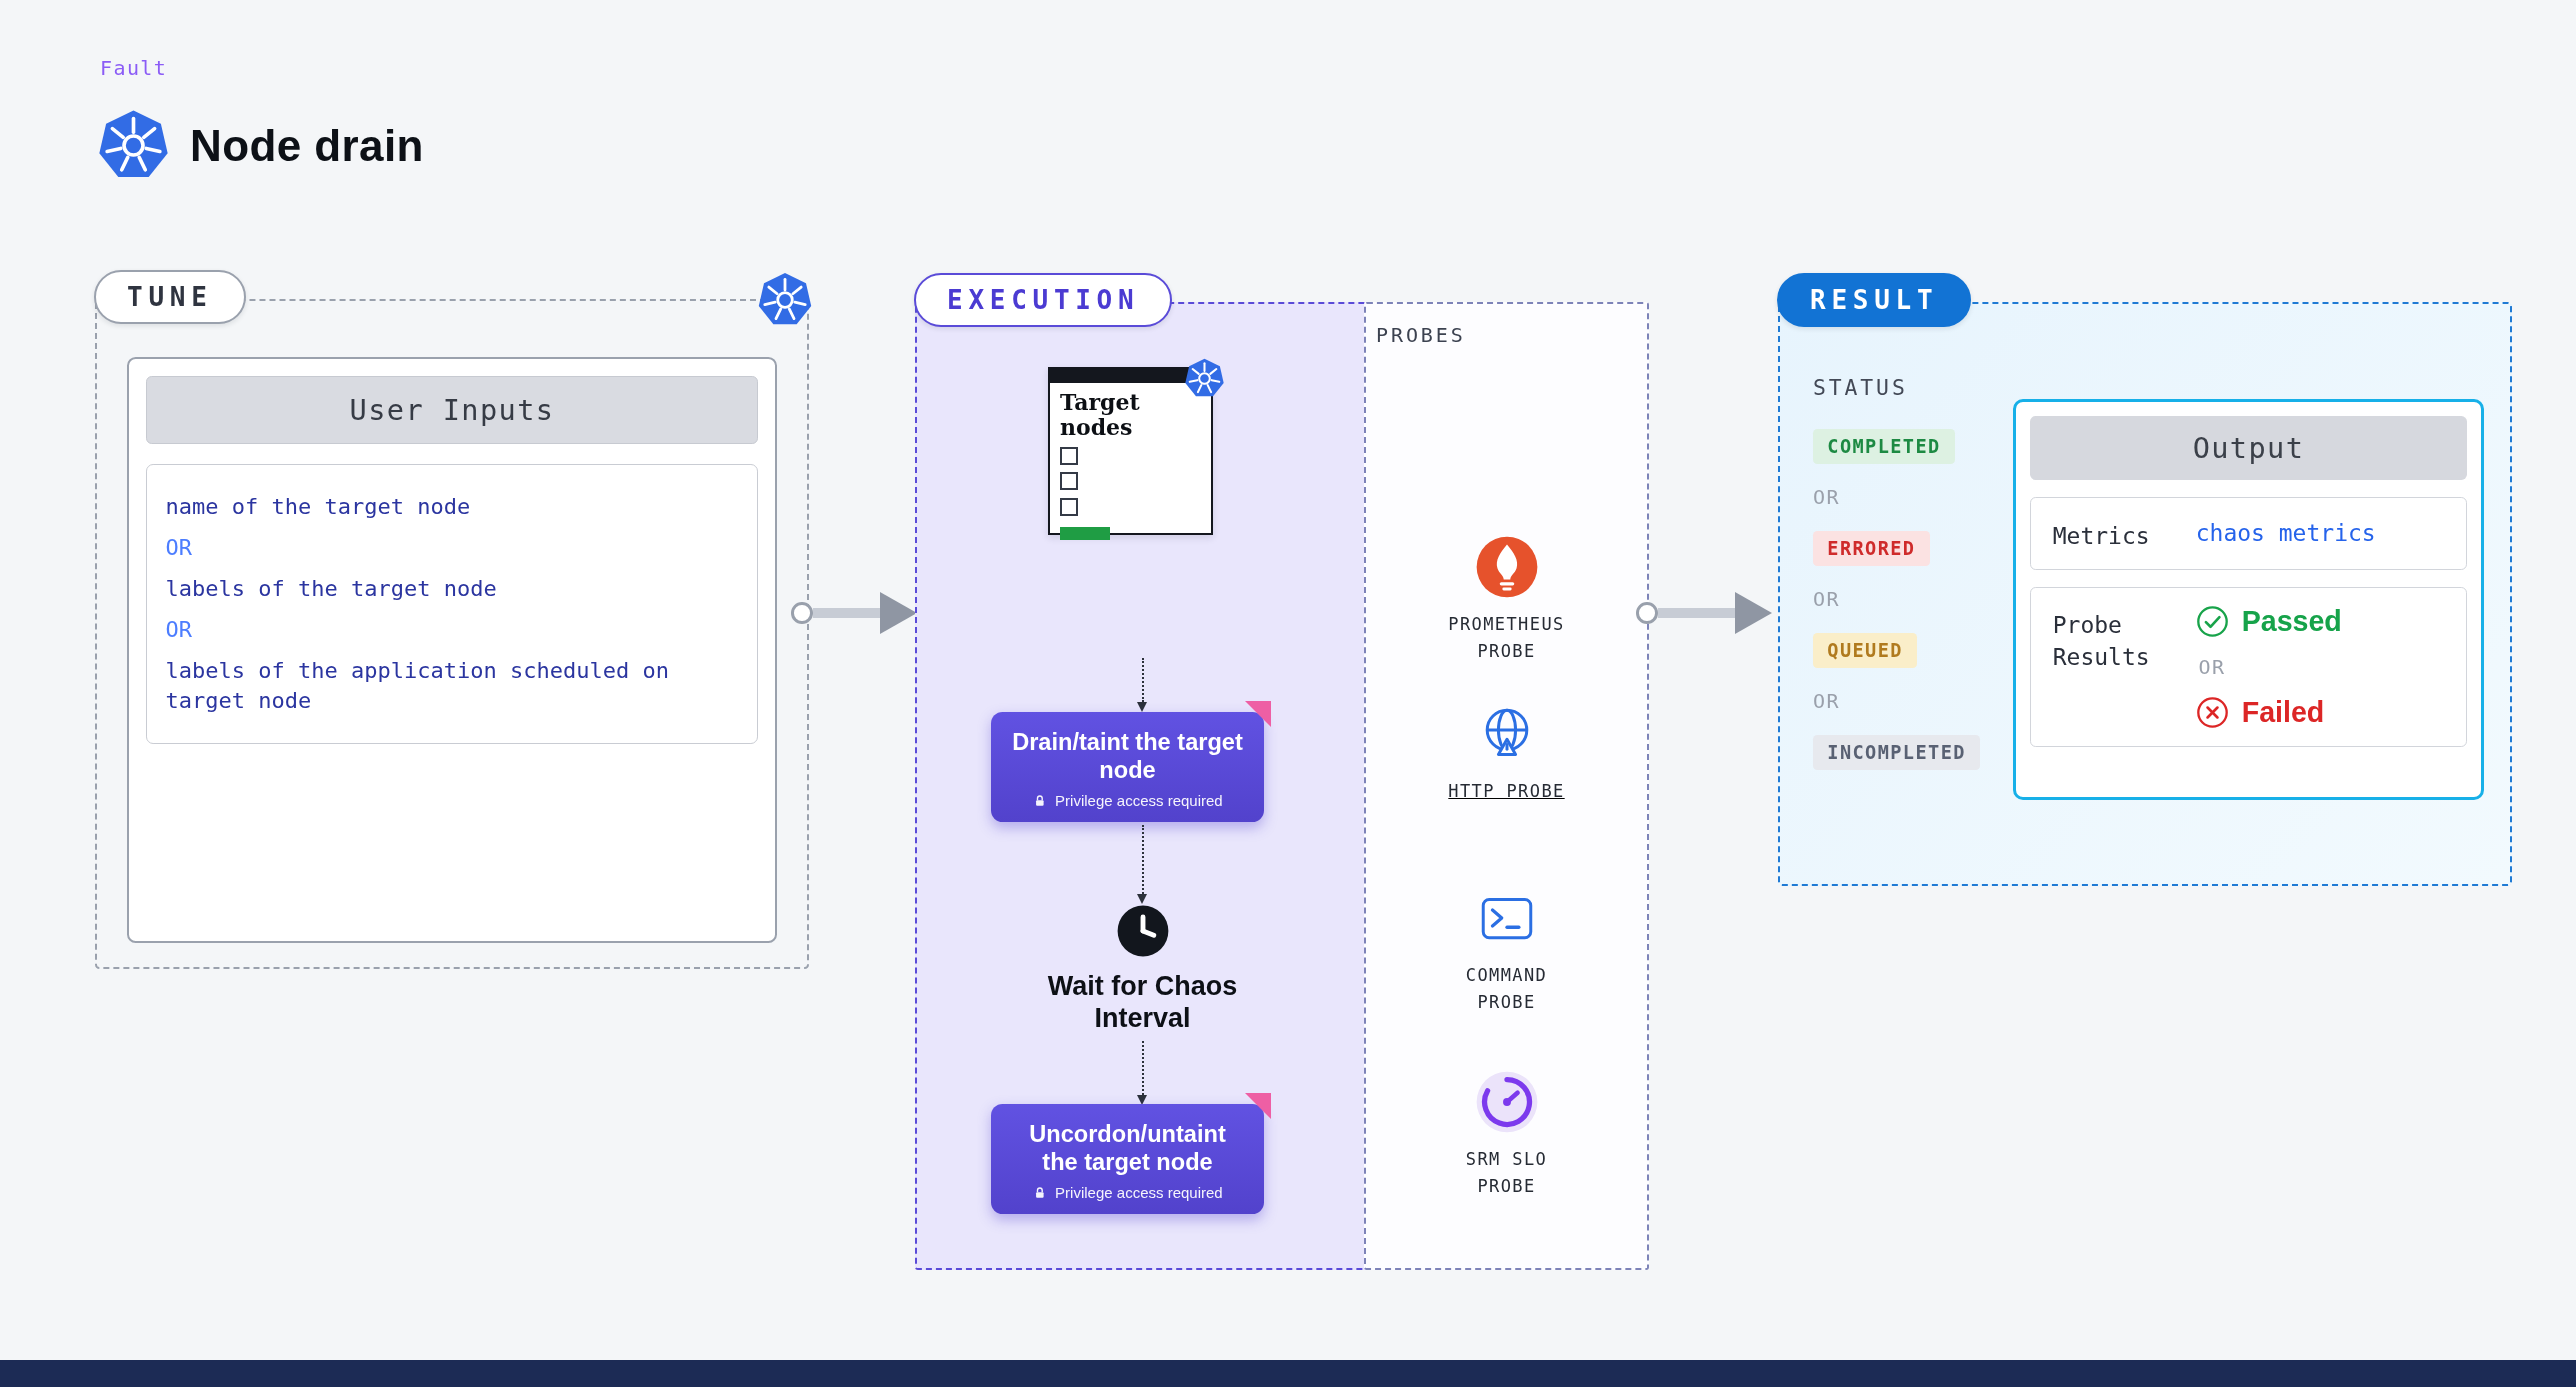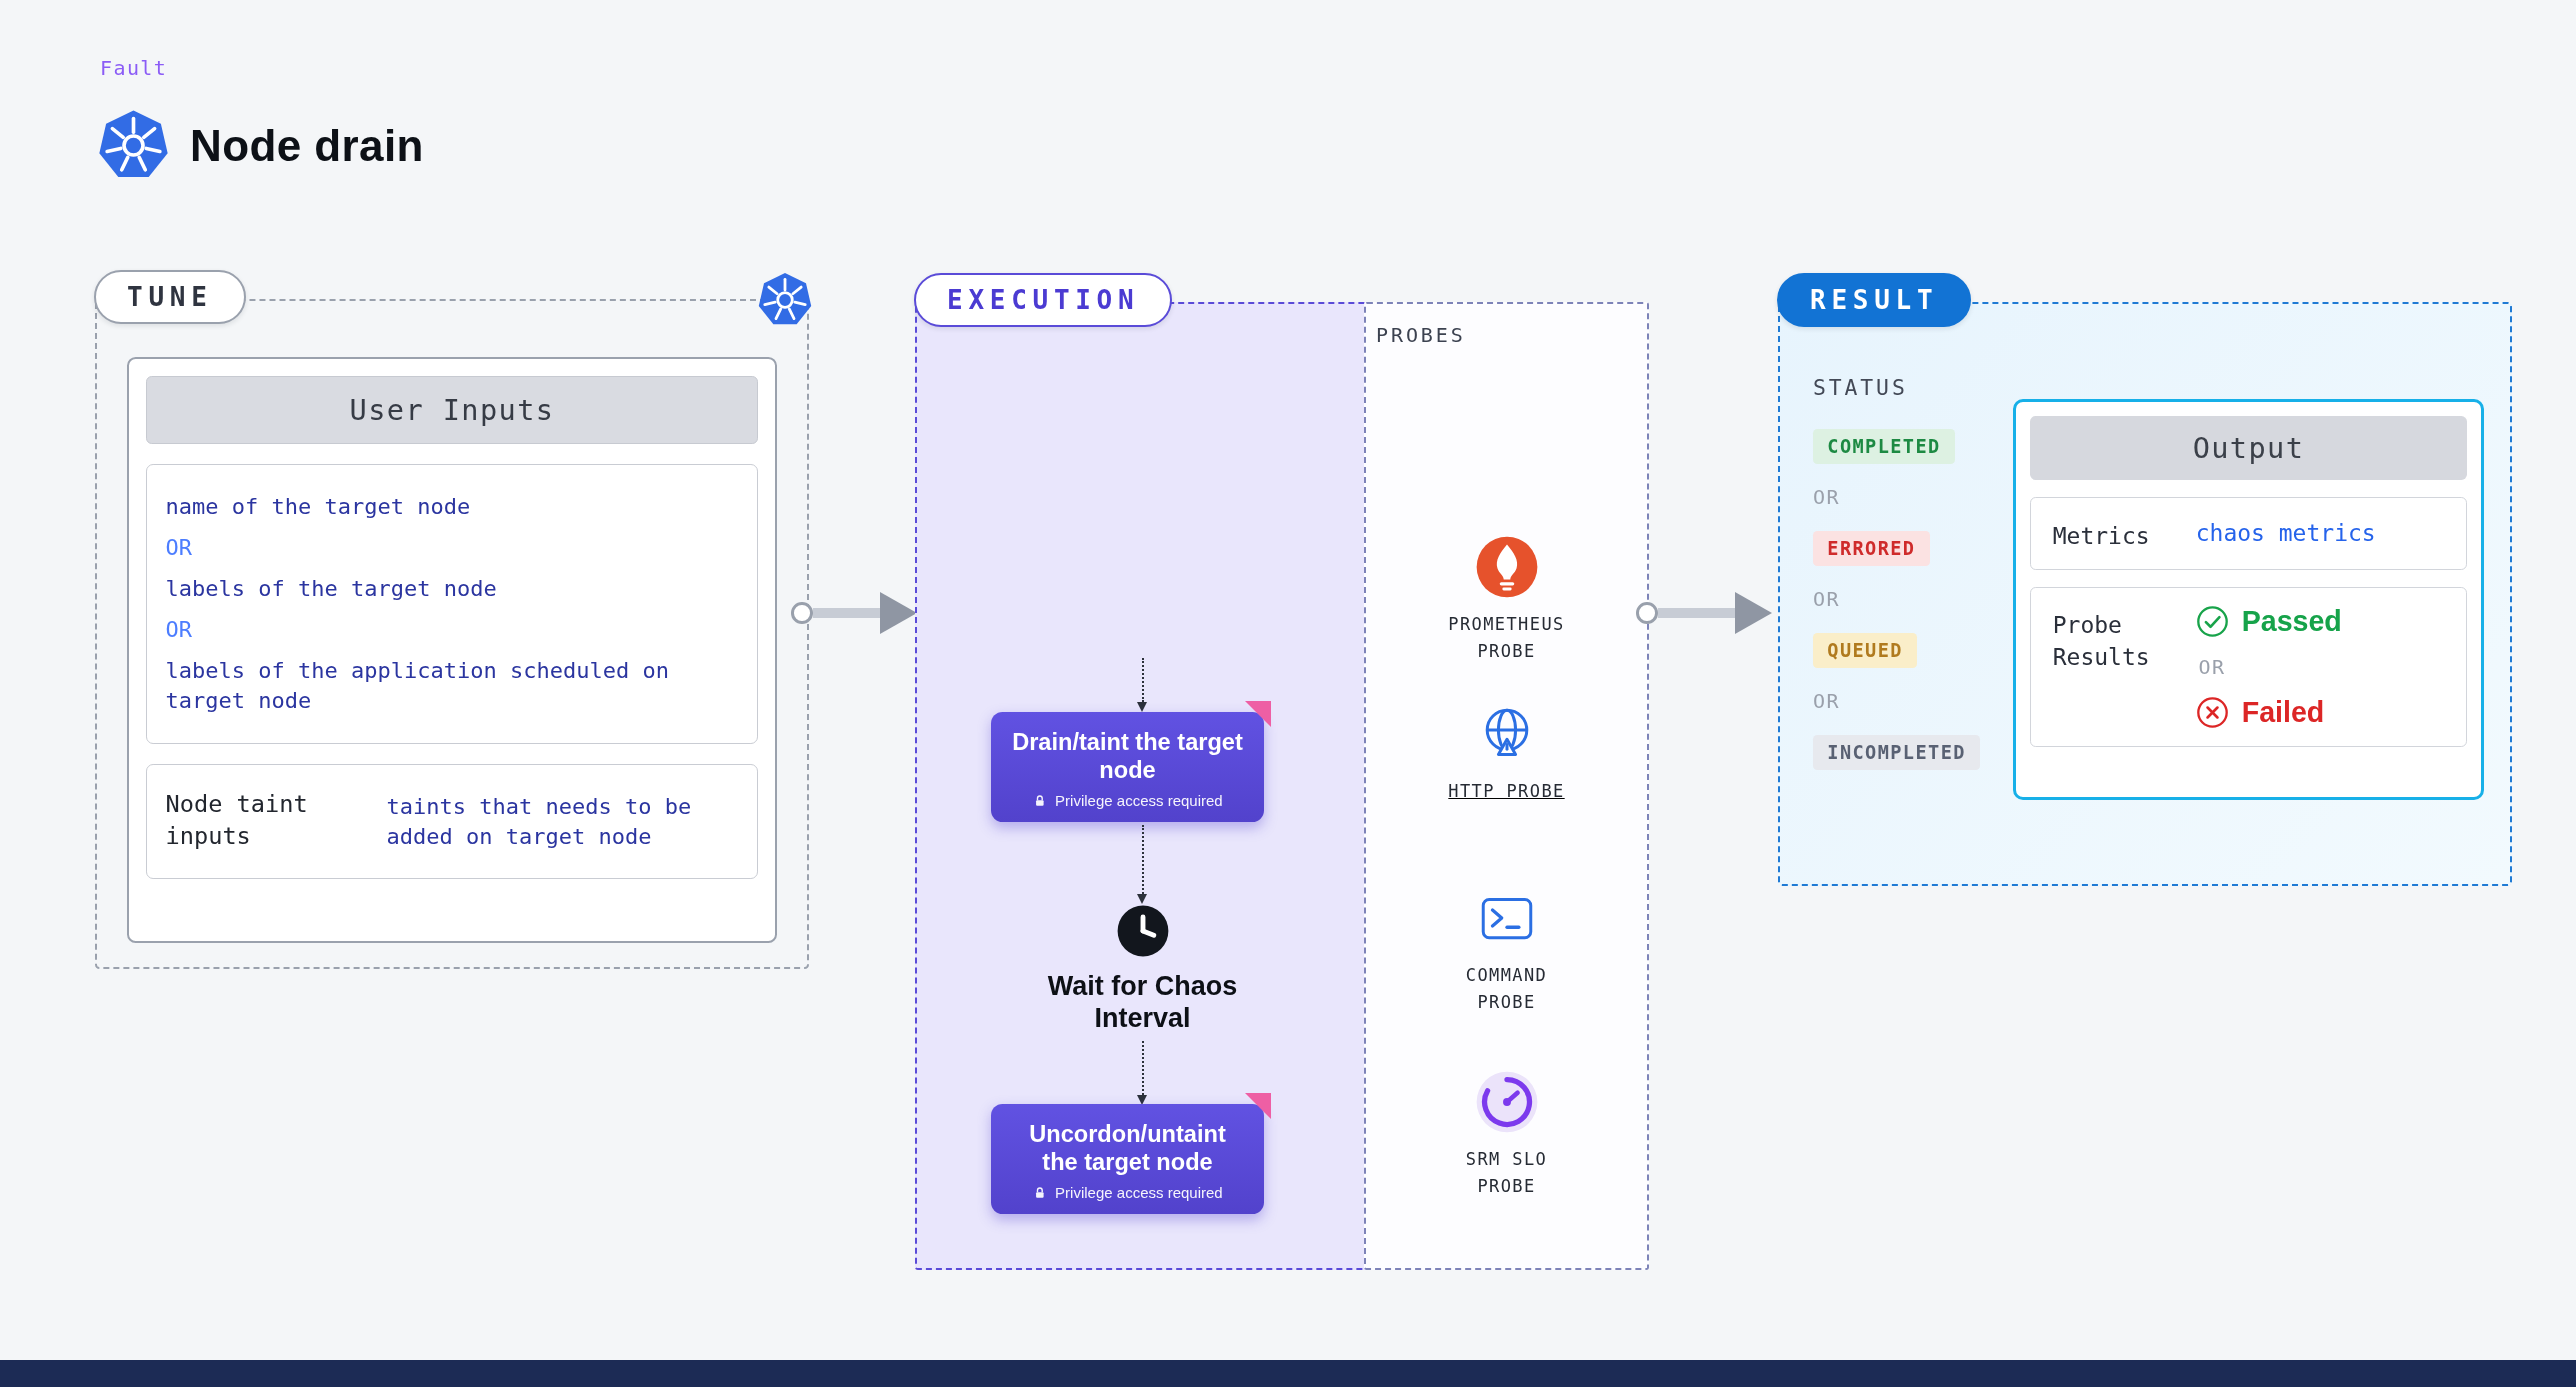--- a/index.html
+++ b/index.html
@@ -224,38 +224,43 @@
       <div class="ui-header">User Inputs</div>
       <div class="ui-row">
         <div class="ui-row-content">
           <div class="seg value">name of the target node</div>
           <div class="seg or">OR</div>
           <div class="seg value">labels of the target node</div>
           <div class="seg or">OR</div>
           <div class="seg value">labels of the application scheduled on target node</div>
         </div>
       </div>
-      <div class="ui-row">
-        <div class="ui-row-label">Node taint inputs</div>
-        <div class="ui-row-content">
-          <div class="seg value">taints that needs to be added on target node</div>
-        </div>
-      </div>
     </div>
   </div>
 
   <div class="flow-arrow" id="arrow1">
     <span class="tail"></span>
     <span class="shaft"></span>
     <span class="head"></span>
   </div>
 
   <div class="exec-box">
     <div class="pill purple">EXECUTION</div>
 
+    <div class="clipboard">
+      <div class="clipboard-bar"></div>
+      <div class="clipboard-title">Target nodes</div>
+      <div class="cb"></div>
+      <div class="cb"></div>
+      <div class="cb"></div>
+      <div class="clipboard-progress"></div>
+      <svg class="clipboard-k8s" viewBox="0 0 58 58" width="41" height="41">
+          <use href="#k8s"></use>
+        </svg>
+    </div>
 
 
     <div class="dotted-arrow" id="darrow-a"></div>
 
     <div class="chaos-btn" id="btn1">
       <div class="corner"></div>
       <div class="btn-title">Drain/taint the target node</div>
       <div class="btn-note">
         <svg class="lock" viewBox="0 0 22 22" width="15.7" height="15.7">
             <use href="#lock"></use>

